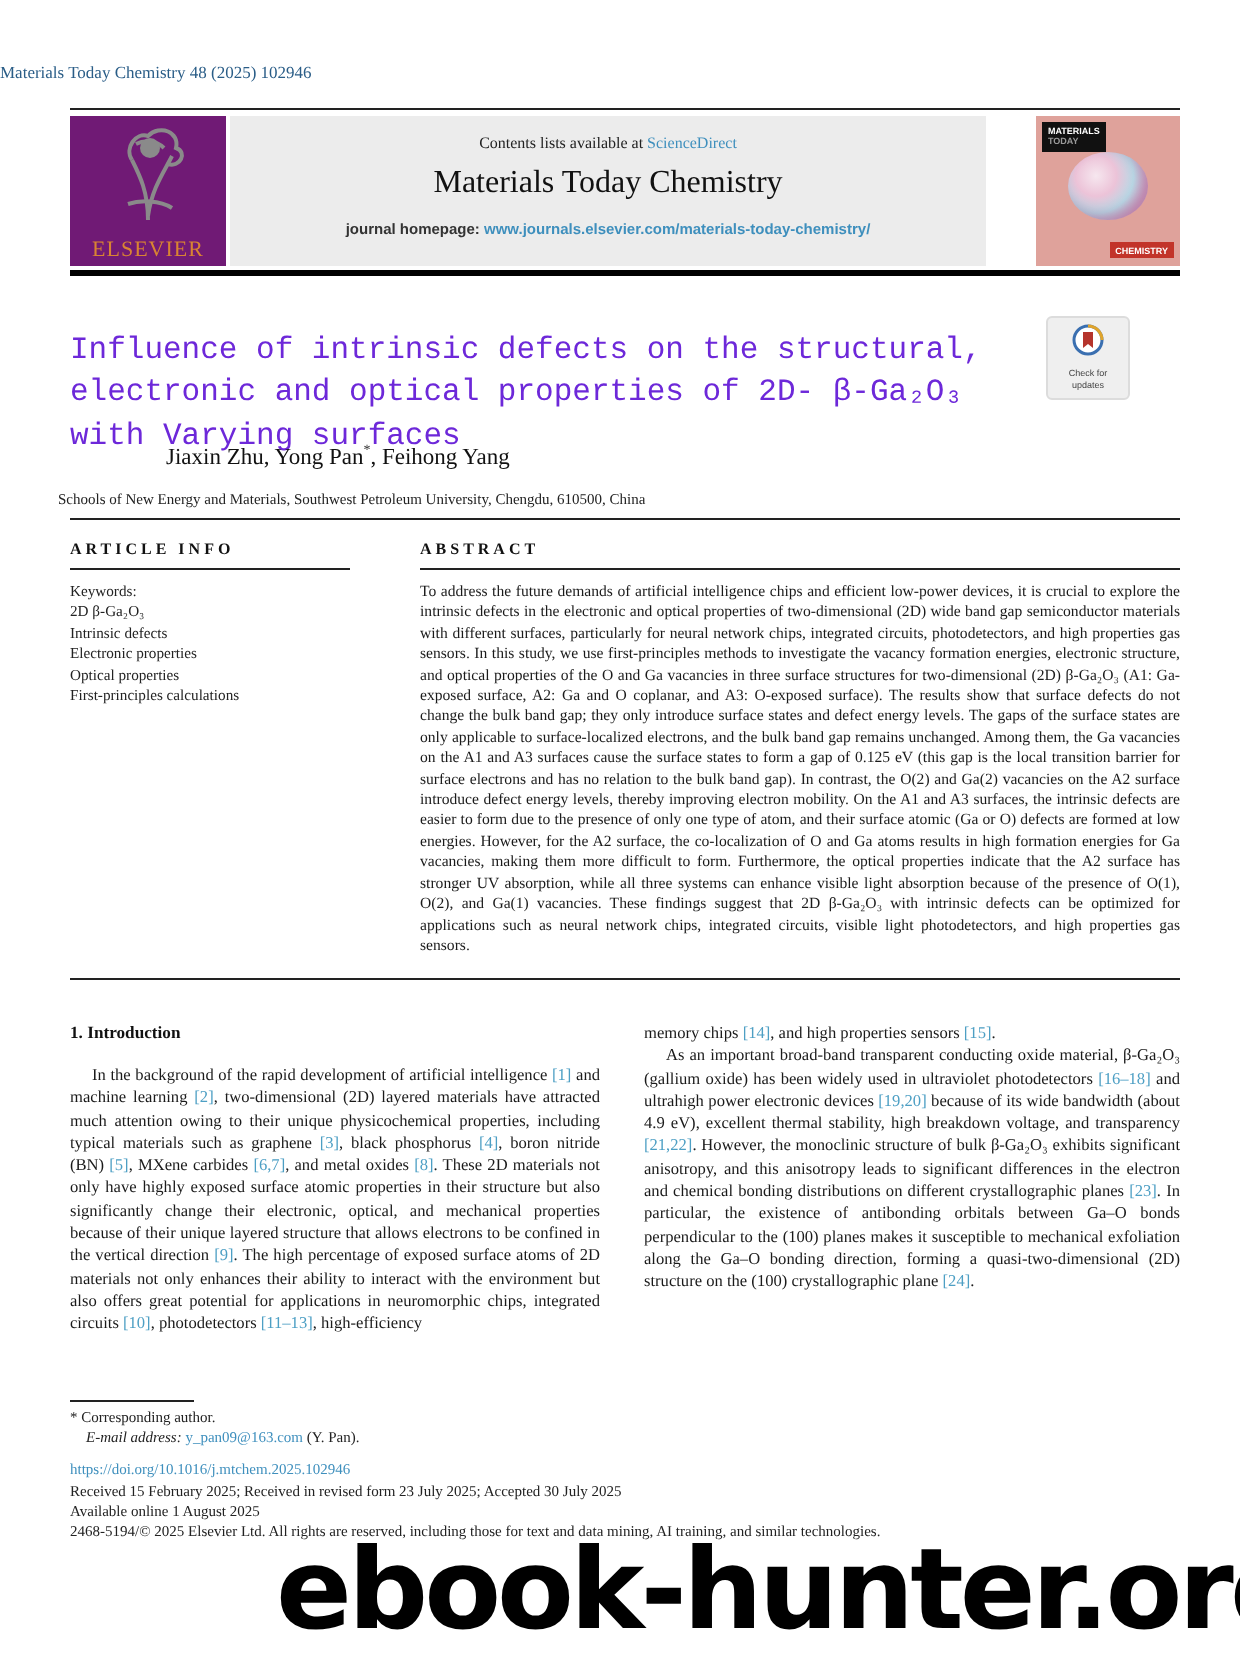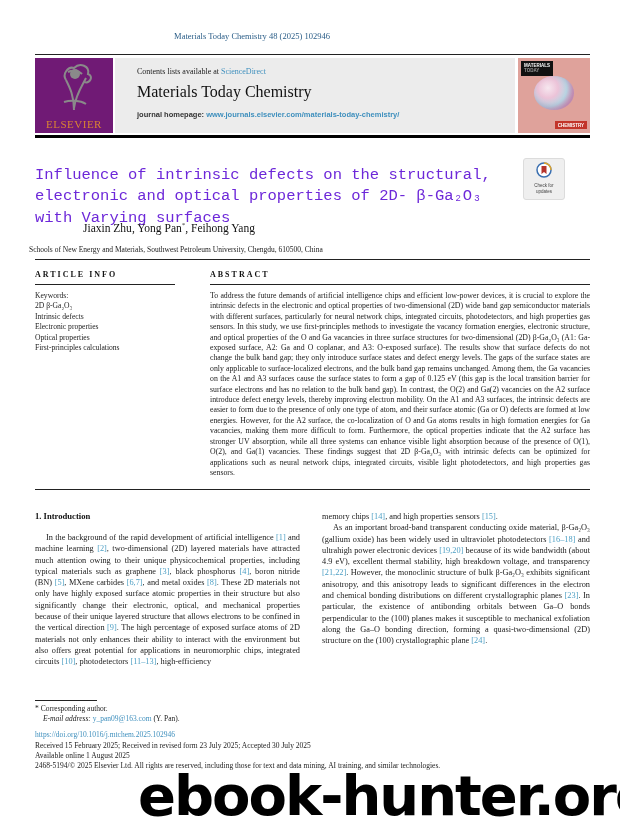--- a/index.html
+++ b/index.html
@@ -3,25 +3,25 @@
 <meta charset="utf-8">
 <style>
   html,body{margin:0;padding:0;background:#fff;}
   .page{position:relative;width:620px;height:827px;background:#fff;overflow:hidden;
         font-family:"Liberation Serif", serif;color:#1a1a1a;}
   .abs{position:absolute;}
   .rule{position:absolute;background:#222;height:1px;}
   .rule-thick{position:absolute;background:#000;height:3px;}
 
   
-  .cite-line{top:31px;left:0;width:504px;text-align:center;font-size:8.5px;color:#2a5d87;}
+  .cite-line{top:31px;left:0;width:504px;font-size:8.5px;color:#2a5d87;}
   .banner-topline{top:54px;left:35px;width:555px;}
   .logo-box{top:58px;left:35px;width:78px;height:75px;background:#701a75;text-align:center;}
   .logo-word{font-family:"Liberation Serif",serif;font-size:11px;color:#d98432;letter-spacing:.5px;margin-top:-2px;}
-  .banner{top:58px;left:115px;width:378px;height:75px;background:#ececec;padding-left:22px;}
+  .banner{top:58px;left:115px;width:378px;height:75px;background:#ececec;text-align:center;}
   .banner .l1{font-size:8px;margin-top:9px;color:#222;}
   .banner .jt{font-size:16px;margin-top:7px;color:#111;}
   .banner .l3{font-size:7.5px;margin-top:9px;font-family:"Liberation Sans",sans-serif;font-weight:bold;color:#333;}
   a.link{color:#3e8fbd;text-decoration:none;cursor:pointer;}
   .cover{top:58px;left:518px;width:72px;height:75px;background:#dfa29b;overflow:hidden;}
   .cover .brand{position:absolute;top:3px;left:3px;background:#111;color:#fff;
      font-family:"Liberation Sans",sans-serif;font-size:4.5px;font-weight:bold;padding:2px 3px;line-height:1.2;}
   .cover .brand .sub{color:#9a9a9a;font-weight:bold;}
   .cover .sphere{position:absolute;top:18px;left:16px;width:40px;height:34px;border-radius:50%;
      background:radial-gradient(circle at 35% 35%, #f6e7ef 0%, #ecc3d8 30%, #b9d9e6 55%, #d8a8c8 75%, #caa3d0 100%);

